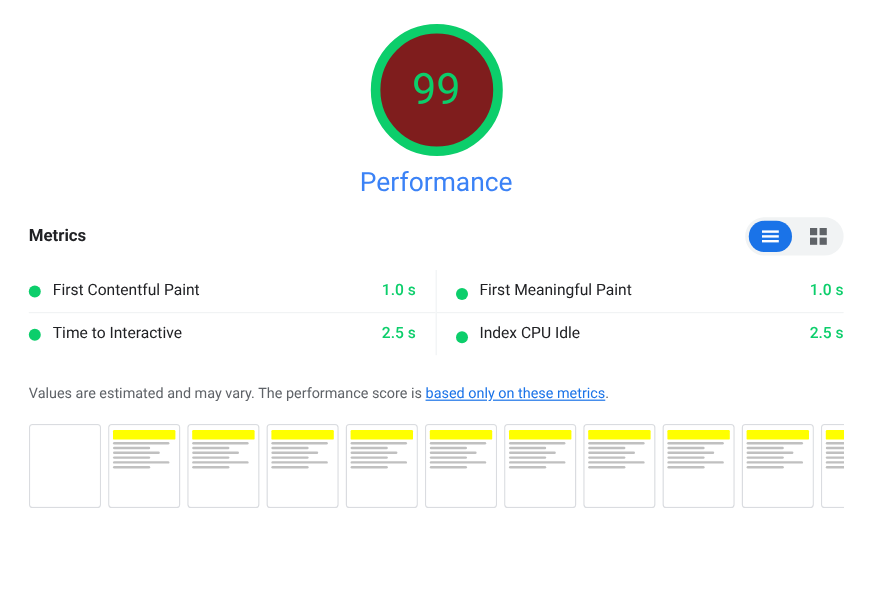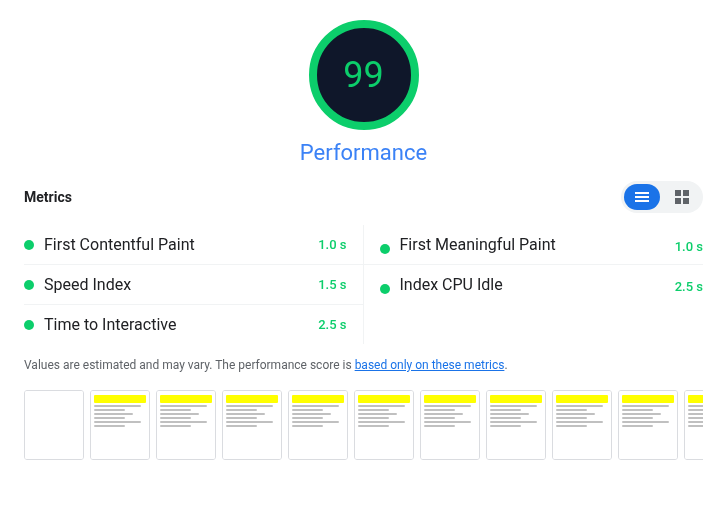--- a/index.html
+++ b/index.html
@@ -17,21 +17,21 @@
       display: flex;
       flex-direction: column;
       align-items: center;
       margin-bottom: 16px;
     }
     .score-circle {
       width: 110px;
       height: 110px;
       border-radius: 50%;
       border: 8px solid #0cce6b;
-      background: #0f172a;
+      background: #7f1d1d;
       display: flex;
       align-items: center;
       justify-content: center;
       margin-bottom: 10px;
     }
     .score-number {
       font-size: 36px;
       font-weight: 400;
       color: #0cce6b;
     }
@@ -93,35 +93,35 @@
     }
     .metric-dot {
       width: 10px;
       height: 10px;
       border-radius: 50%;
       background: #0cce6b;
       margin-right: 10px;
       flex-shrink: 0;
     }
     .metric-name {
-      font-size: 16px;
+      font-size: 13px;
       color: #202124;
       flex: 1;
     }
     .metric-value {
       font-size: 13px;
       color: #0cce6b;
       font-weight: 500;
       margin-left: 8px;
       white-space: nowrap;
     }
 
     
     .metrics-note {
-      margin-top: 12px;
+      margin-top: 23px;
       font-size: 12px;
       color: #5f6368;
       line-height: 1.5;
     }
     .metrics-note a {
       color: #1a73e8;
       text-decoration: underline;
     }
 
     
@@ -222,25 +222,20 @@
   <div class="cols-wrapper">
 
     <div class="col-left">
       <div class="metric-row">
         <div class="metric-dot"></div>
         <span class="metric-name">First Contentful Paint</span>
         <span class="metric-value">1.0 s</span>
       </div>
       <div class="metric-row">
         <div class="metric-dot"></div>
-        <span class="metric-name">Speed Index</span>
-        <span class="metric-value">1.5 s</span>
-      </div>
-      <div class="metric-row">
-        <div class="metric-dot"></div>
         <span class="metric-name">Time to Interactive</span>
         <span class="metric-value">2.5 s</span>
       </div>
     </div>
 
     <div class="col-right">
       <div class="metric-row">
         <div class="metric-dot"></div>
         <span class="metric-name">First Meaningful Paint</span>
         <span class="metric-value">1.0 s</span>

